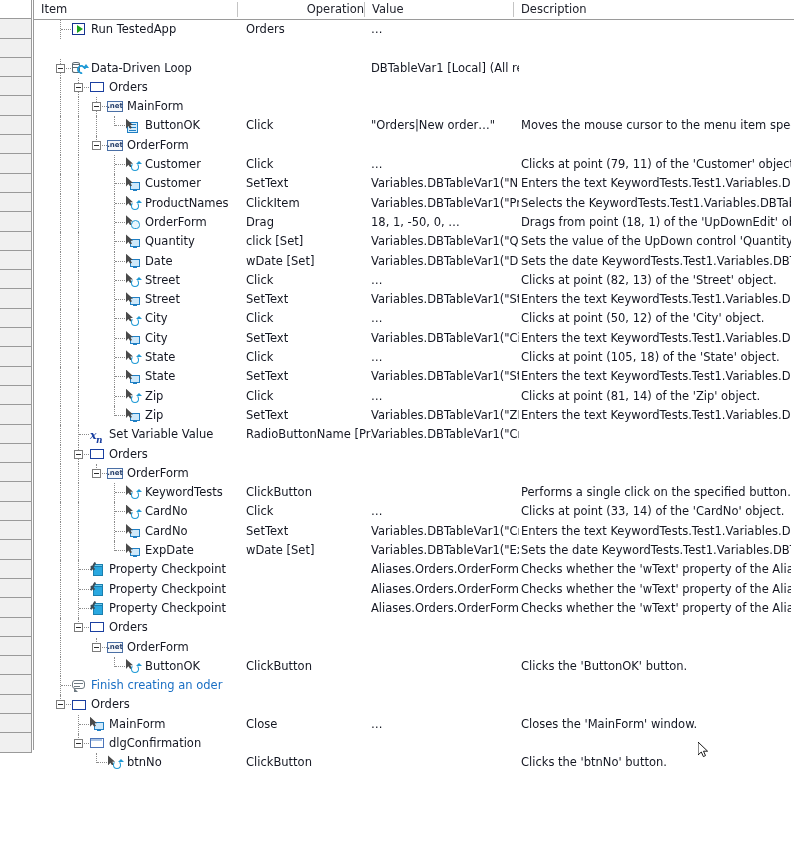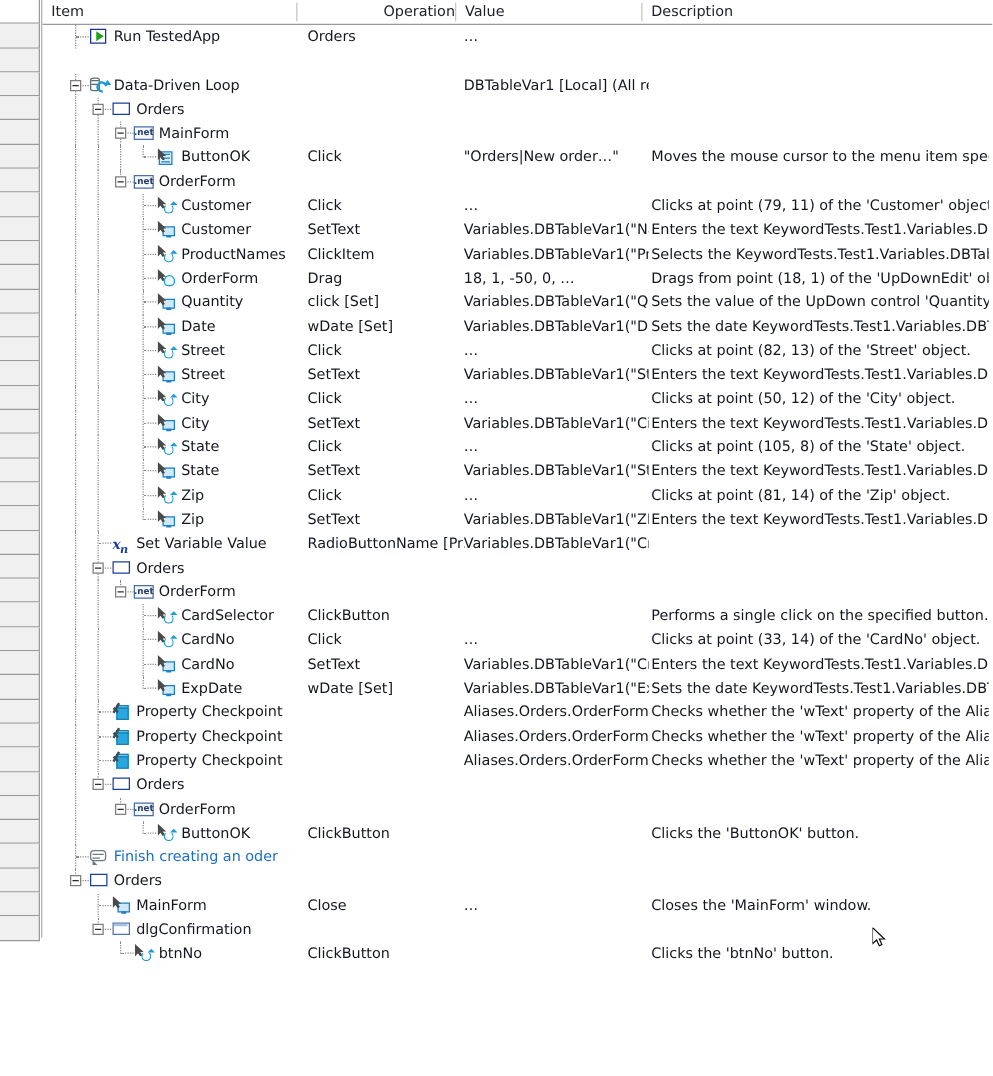--- a/index.html
+++ b/index.html
@@ -392,21 +392,21 @@
     <div class="row">
       <div class="cell c-item">
         <div class="tl" style="left:26px;"></div>
         <div class="tl" style="left:44px;"></div>
         <div class="tree-line-stub" style="position:absolute;left:80px;top:0;width:1px;height:19.3px;border-left:1px dotted #8b8b8b;"></div>
         <div class="elbow" style="left:81px;width:10px;"></div>
         <div class="node" style="left:91px;"><span class="ico ic-cur ic-click"><span class="arr"></span><span class="c"></span><span class="ca"></span></span><span class="txt">State</span></div>
       </div>
       <div class="cell c-op">Click</div>
       <div class="cell c-val">…</div>
-      <div class="cell c-desc">Clicks at point (105, 8) of the 'State' object.</div>
+      <div class="cell c-desc">Clicks at point (105, 18) of the 'State' object.</div>
     </div>
     <div class="row">
       <div class="cell c-item">
         <div class="tl" style="left:26px;"></div>
         <div class="tl" style="left:44px;"></div>
         <div class="tree-line-stub" style="position:absolute;left:80px;top:0;width:1px;height:19.3px;border-left:1px dotted #8b8b8b;"></div>
         <div class="elbow" style="left:81px;width:10px;"></div>
         <div class="node" style="left:91px;"><span class="ico ic-cur ic-mon"><span class="m"></span><span class="s"></span><span class="arr"></span></span><span class="txt">State</span></div>
       </div>
       <div class="cell c-op">SetText</div>
@@ -472,21 +472,21 @@
       <div class="cell c-op"></div>
       <div class="cell c-val"></div>
       <div class="cell c-desc"></div>
     </div>
     <div class="row">
       <div class="cell c-item">
         <div class="tl" style="left:26px;"></div>
         <div class="tl" style="left:44px;"></div>
         <div class="tree-line-stub" style="position:absolute;left:80px;top:0;width:1px;height:19.3px;border-left:1px dotted #8b8b8b;"></div>
         <div class="elbow" style="left:81px;width:10px;"></div>
-        <div class="node" style="left:91px;"><span class="ico ic-cur ic-click"><span class="arr"></span><span class="c"></span><span class="ca"></span></span><span class="txt">CardSelector</span></div>
+        <div class="node" style="left:91px;"><span class="ico ic-cur ic-click"><span class="arr"></span><span class="c"></span><span class="ca"></span></span><span class="txt">KeywordTests</span></div>
       </div>
       <div class="cell c-op">ClickButton</div>
       <div class="cell c-val"></div>
       <div class="cell c-desc">Performs a single click on the specified button.</div>
     </div>
     <div class="row">
       <div class="cell c-item">
         <div class="tl" style="left:26px;"></div>
         <div class="tl" style="left:44px;"></div>
         <div class="tree-line-stub" style="position:absolute;left:80px;top:0;width:1px;height:19.3px;border-left:1px dotted #8b8b8b;"></div>

